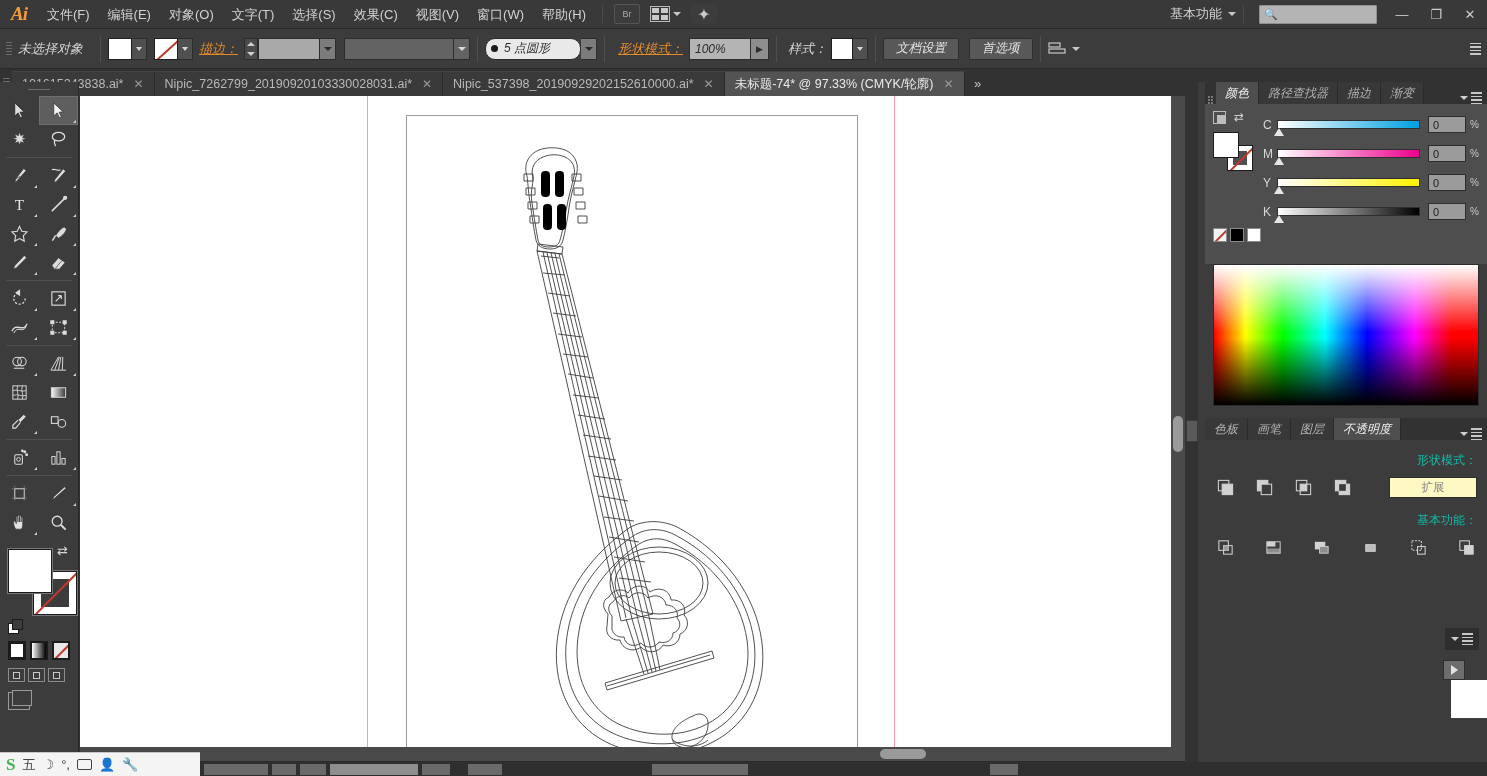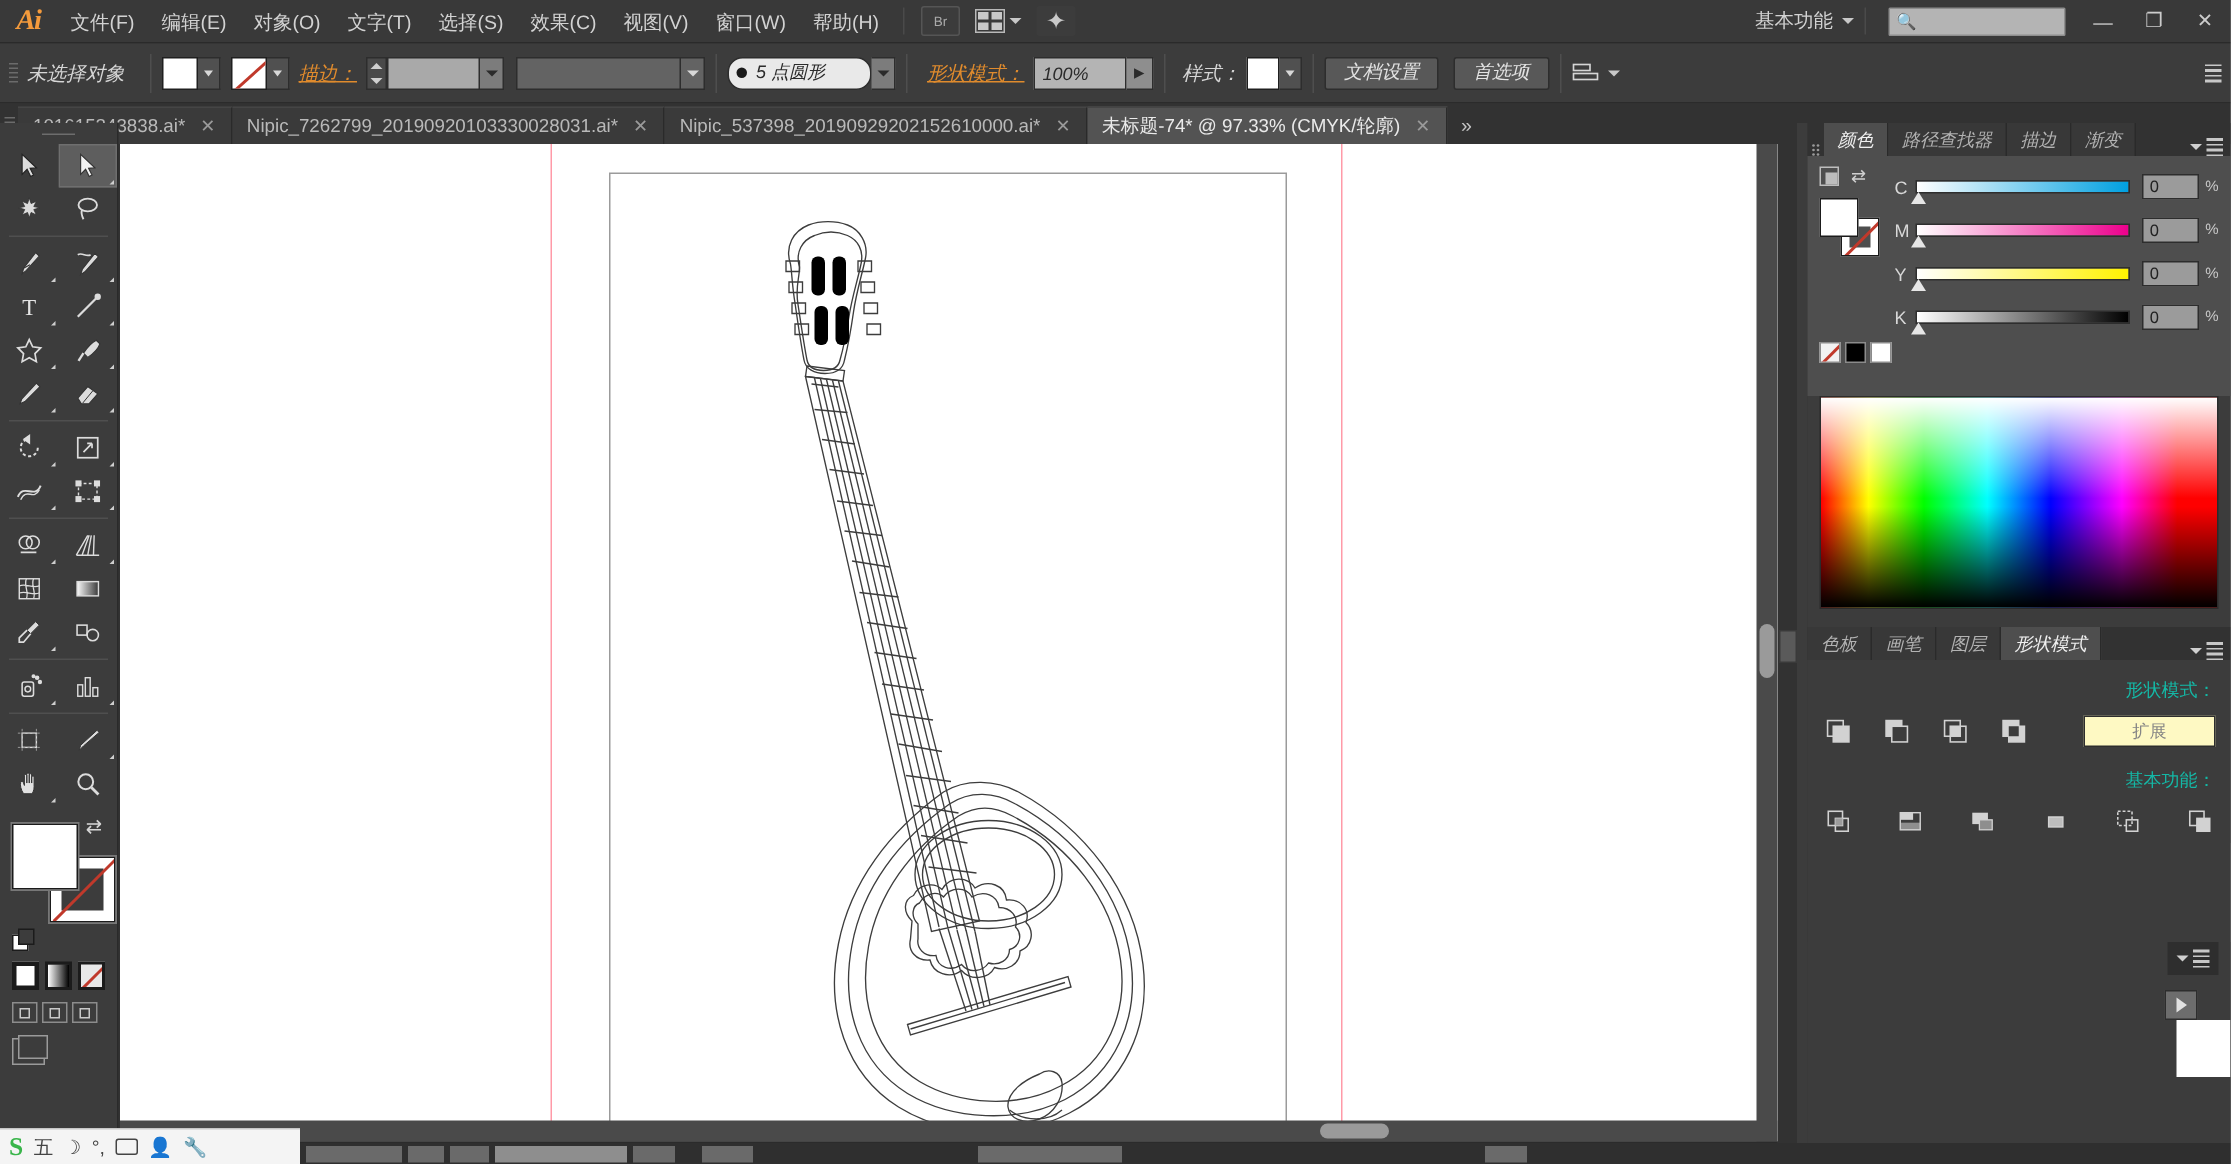--- a/index.html
+++ b/index.html
@@ -892,21 +892,21 @@
 
     <div class="spectrum">
       <div class="hue"></div>
       <div class="wht"></div>
     </div>
 
     <div class="panel-tabs" style="margin-top:12px">
       <div class="panel-tab">色板</div>
       <div class="panel-tab">画笔</div>
       <div class="panel-tab">图层</div>
-      <div class="panel-tab active">形状模式</div>
+      <div class="panel-tab active">不透明度</div>
       <div class="ptab-menu">
         <div class="caret" style="border-top-color:#cfcfcf"></div>
         <div class="panel-menu-icon">
             <i></i>
             <i></i>
             <i></i>
             <i></i>
           </div>
       </div>
     </div>

